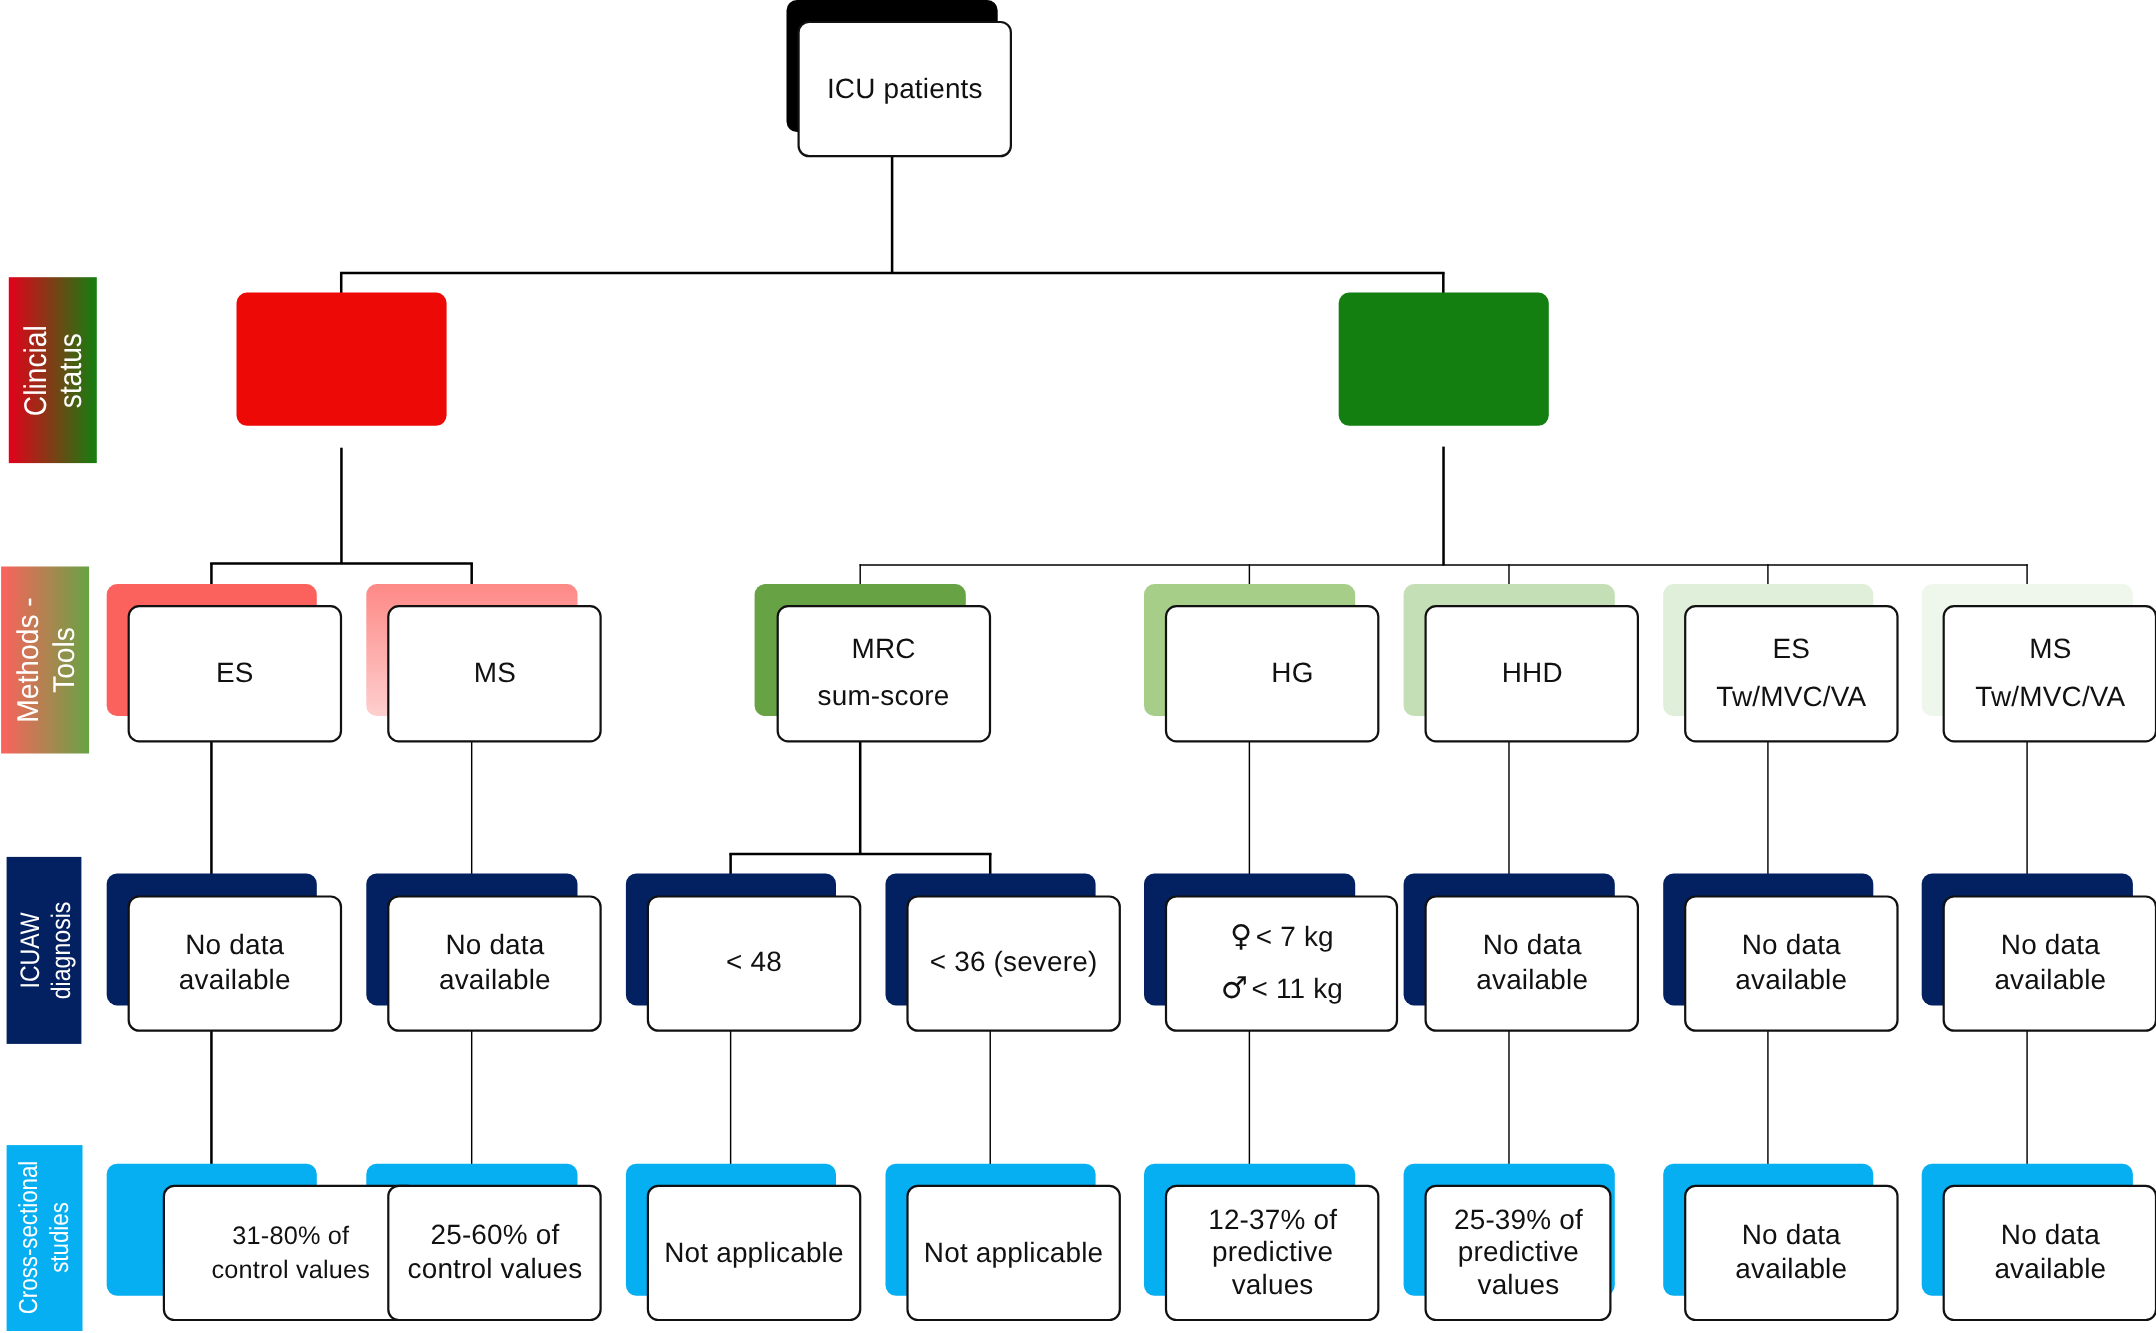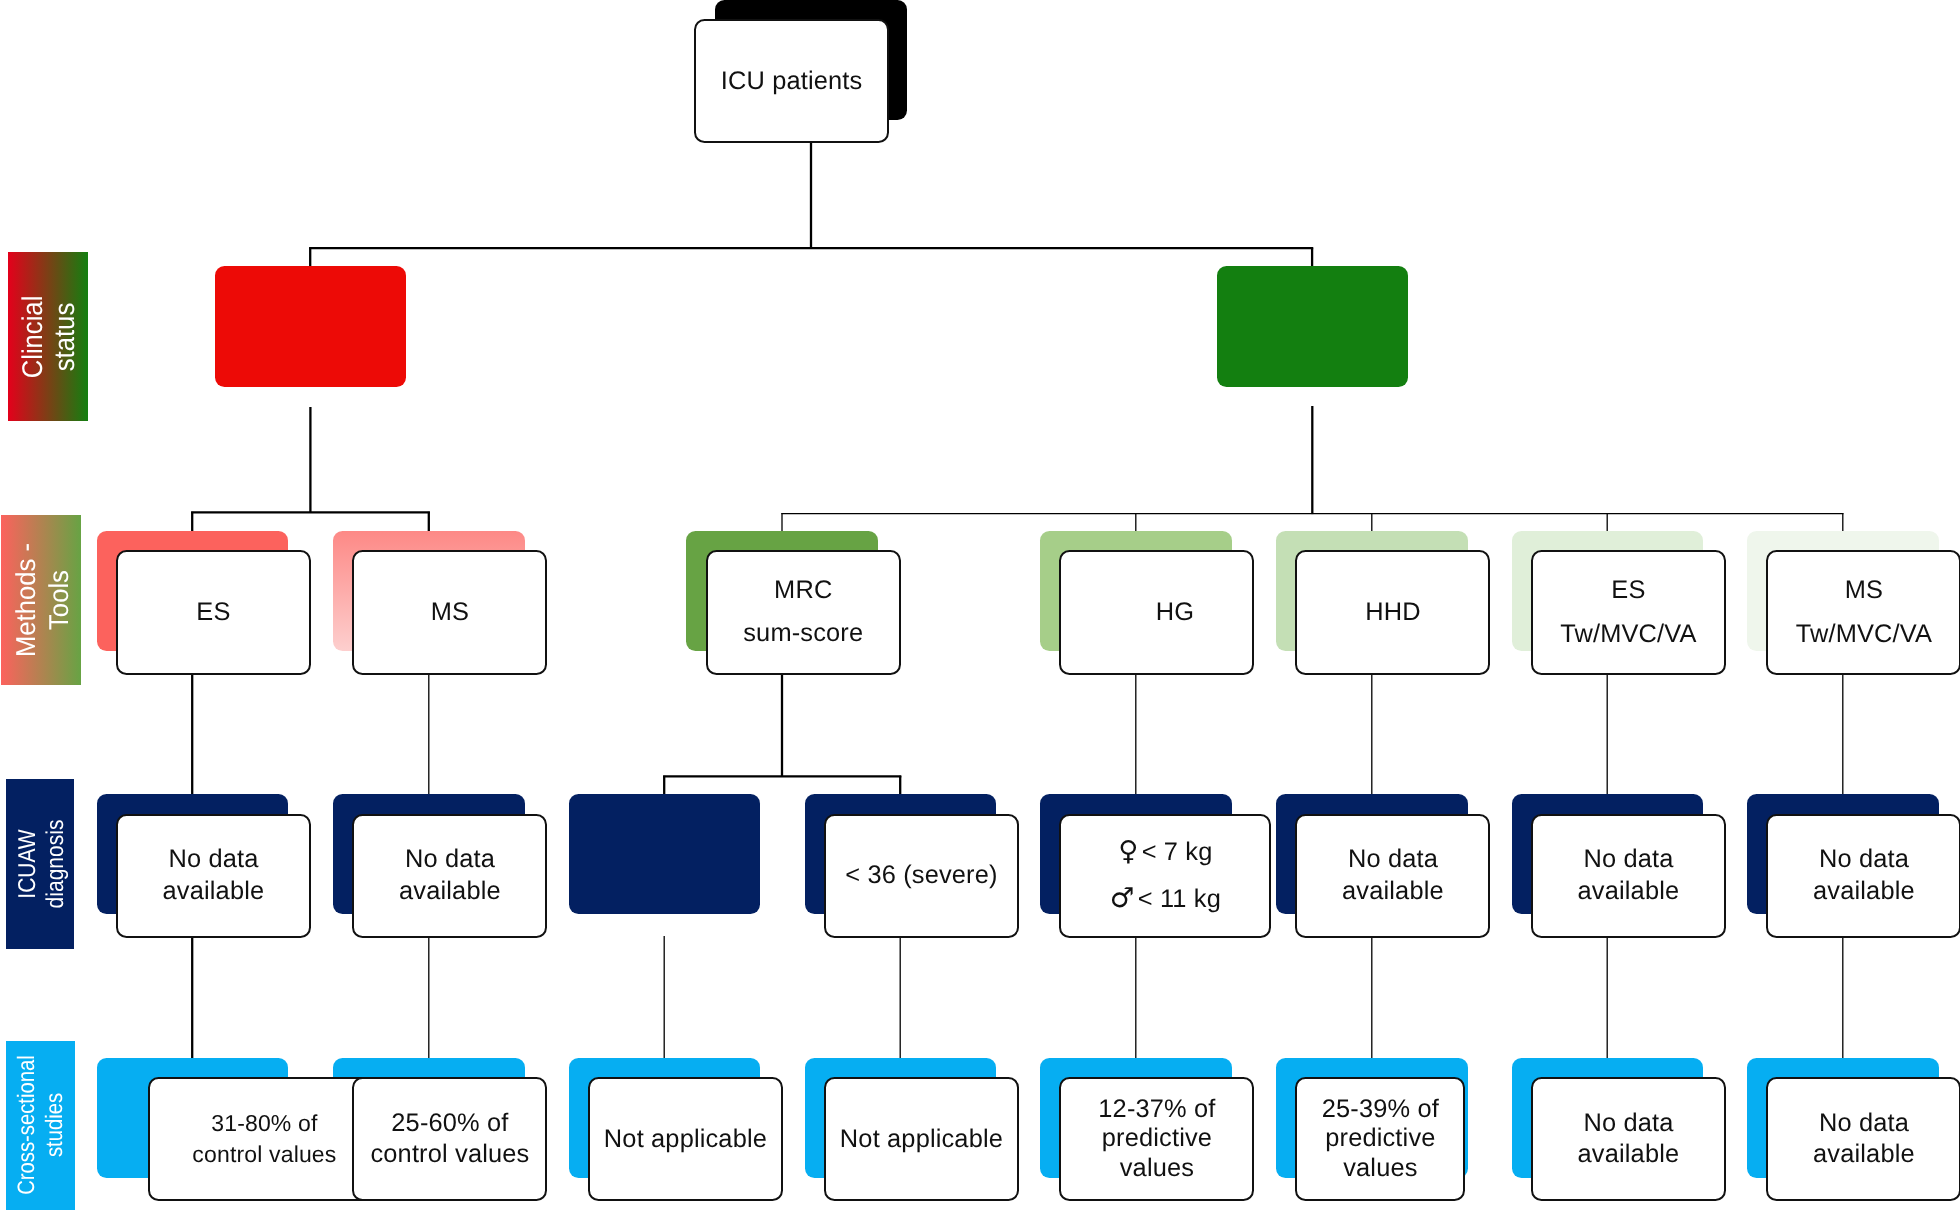--- a/index.html
+++ b/index.html
@@ -109,21 +109,21 @@
   <div class="node-shadow" style="left:1747.0px;top:793.8px;width:191.5px;height:120.6px;background:#032061;"></div>
   <div class="node-shadow" style="left:96.5px;top:1057.5px;width:191.5px;height:120.6px;background:#06AEF2;"></div>
   <div class="node-shadow" style="left:333.0px;top:1057.5px;width:191.5px;height:120.6px;background:#06AEF2;"></div>
   <div class="node-shadow" style="left:568.5px;top:1057.5px;width:191.5px;height:120.6px;background:#06AEF2;"></div>
   <div class="node-shadow" style="left:804.5px;top:1057.5px;width:191.5px;height:120.6px;background:#06AEF2;"></div>
   <div class="node-shadow" style="left:1040.0px;top:1057.5px;width:191.5px;height:120.6px;background:#06AEF2;"></div>
   <div class="node-shadow" style="left:1276.0px;top:1057.5px;width:191.5px;height:120.6px;background:#06AEF2;"></div>
   <div class="node-shadow" style="left:1511.5px;top:1057.5px;width:191.5px;height:120.6px;background:#06AEF2;"></div>
   <div class="node-shadow" style="left:1747.0px;top:1057.5px;width:191.5px;height:120.6px;background:#06AEF2;"></div>
 
-  <div class="node" style="left:694px;top:19.3px;width:195.1px;height:124.2px;font-size:25.4px;letter-spacing:0.16px;line-height:31.4px;">
+  <div class="node" style="left:725px;top:19.3px;width:195.1px;height:124.2px;font-size:25.4px;letter-spacing:0.16px;line-height:31.4px;">
       <span class="line">ICU patients</span>
     </div>
   <div class="node" style="left:115.9px;top:550.4px;width:195.1px;height:124.2px;font-size:25.4px;letter-spacing:0.16px;line-height:31.4px;">
       <span class="line">ES</span>
     </div>
   <div class="node" style="left:352.4px;top:550.4px;width:195.1px;height:124.2px;font-size:25.4px;letter-spacing:0.16px;line-height:31.4px;">
       <span class="line">MS</span>
     </div>
   <div class="node" style="left:705.7px;top:550.4px;width:195.1px;height:124.2px;font-size:25.4px;letter-spacing:0.16px;line-height:43.8px;">
       <span class="line">MRC</span>
@@ -143,20 +143,23 @@
       <span class="line">MS</span>
       <span class="line">Tw/MVC/VA</span>
     </div>
   <div class="node" style="left:115.9px;top:813.6px;width:195.1px;height:124.2px;font-size:25.4px;letter-spacing:0.16px;line-height:31.4px;">
       <span class="line">No data</span>
       <span class="line">available</span>
     </div>
   <div class="node" style="left:352.4px;top:813.6px;width:195.1px;height:124.2px;font-size:25.4px;letter-spacing:0.16px;line-height:31.4px;">
       <span class="line">No data</span>
       <span class="line">available</span>
+    </div>
+  <div class="node" style="left:587.9px;top:813.6px;width:195.1px;height:124.2px;font-size:25.4px;letter-spacing:0.16px;line-height:31.4px;">
+      <span class="line">&lt; 48</span>
     </div>
   <div class="node" style="left:823.9px;top:813.6px;width:195.1px;height:124.2px;font-size:25.4px;letter-spacing:0.16px;line-height:31.4px;">
       <span class="line">&lt; 36 (severe)</span>
     </div>
   <div class="node" style="left:1059.4px;top:813.6px;width:212px;height:124.2px;font-size:25.4px;letter-spacing:0.16px;line-height:45.7px;">
       <span class="line"><span class="sym">♀</span><span> &lt; 7 kg</span></span>
       <span class="line"><span class="sym">♂</span><span> &lt; 11 kg</span></span>
     </div>
   <div class="node" style="left:1295.4px;top:813.6px;width:195.1px;height:124.2px;font-size:25.4px;letter-spacing:0.16px;line-height:31.4px;">
       <span class="line">No data</span>

